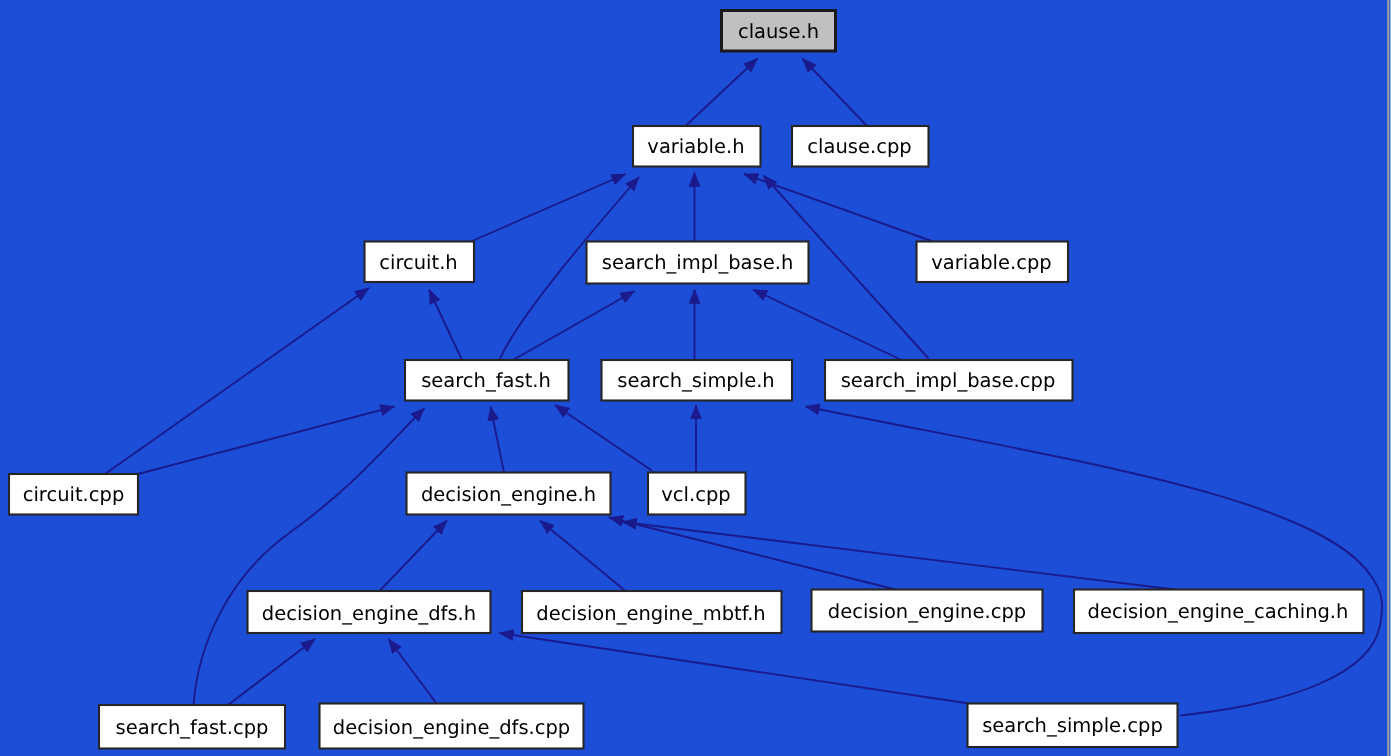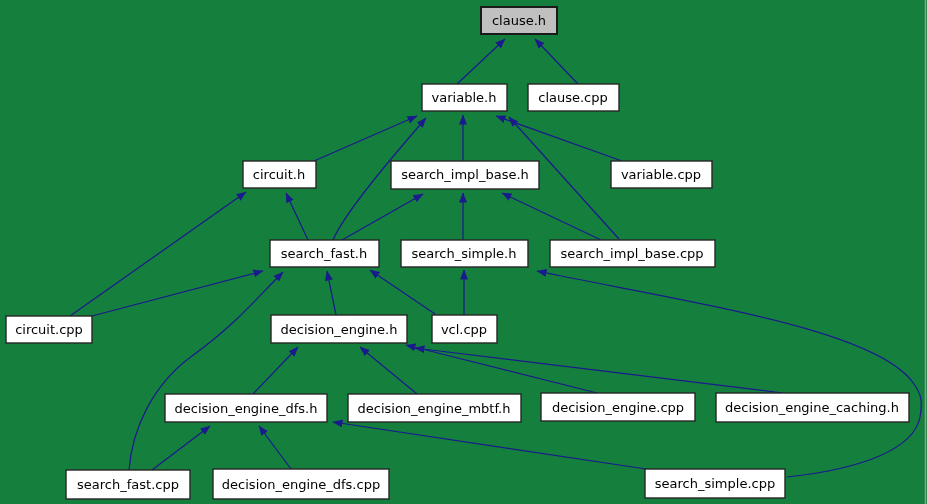--- a/index.html
+++ b/index.html
@@ -1,19 +1,19 @@
 <!DOCTYPE html>
 <html><head>
 <meta charset="utf-8">
 <style>
   html,body{margin:0;padding:0;background:#ffffff;}
   #stage{
     position:relative;
     width:927px;height:504px;
-    background:#15803d;
+    background:#1d4ed8;
     overflow:hidden;
     font-family:"DejaVu Sans","Liberation Sans",sans-serif;
   }
   svg{display:block;}
   .edge{
     fill:none;
     stroke:#1a1a8c;
     stroke-width:1.25px;
   }
   .node-box{

